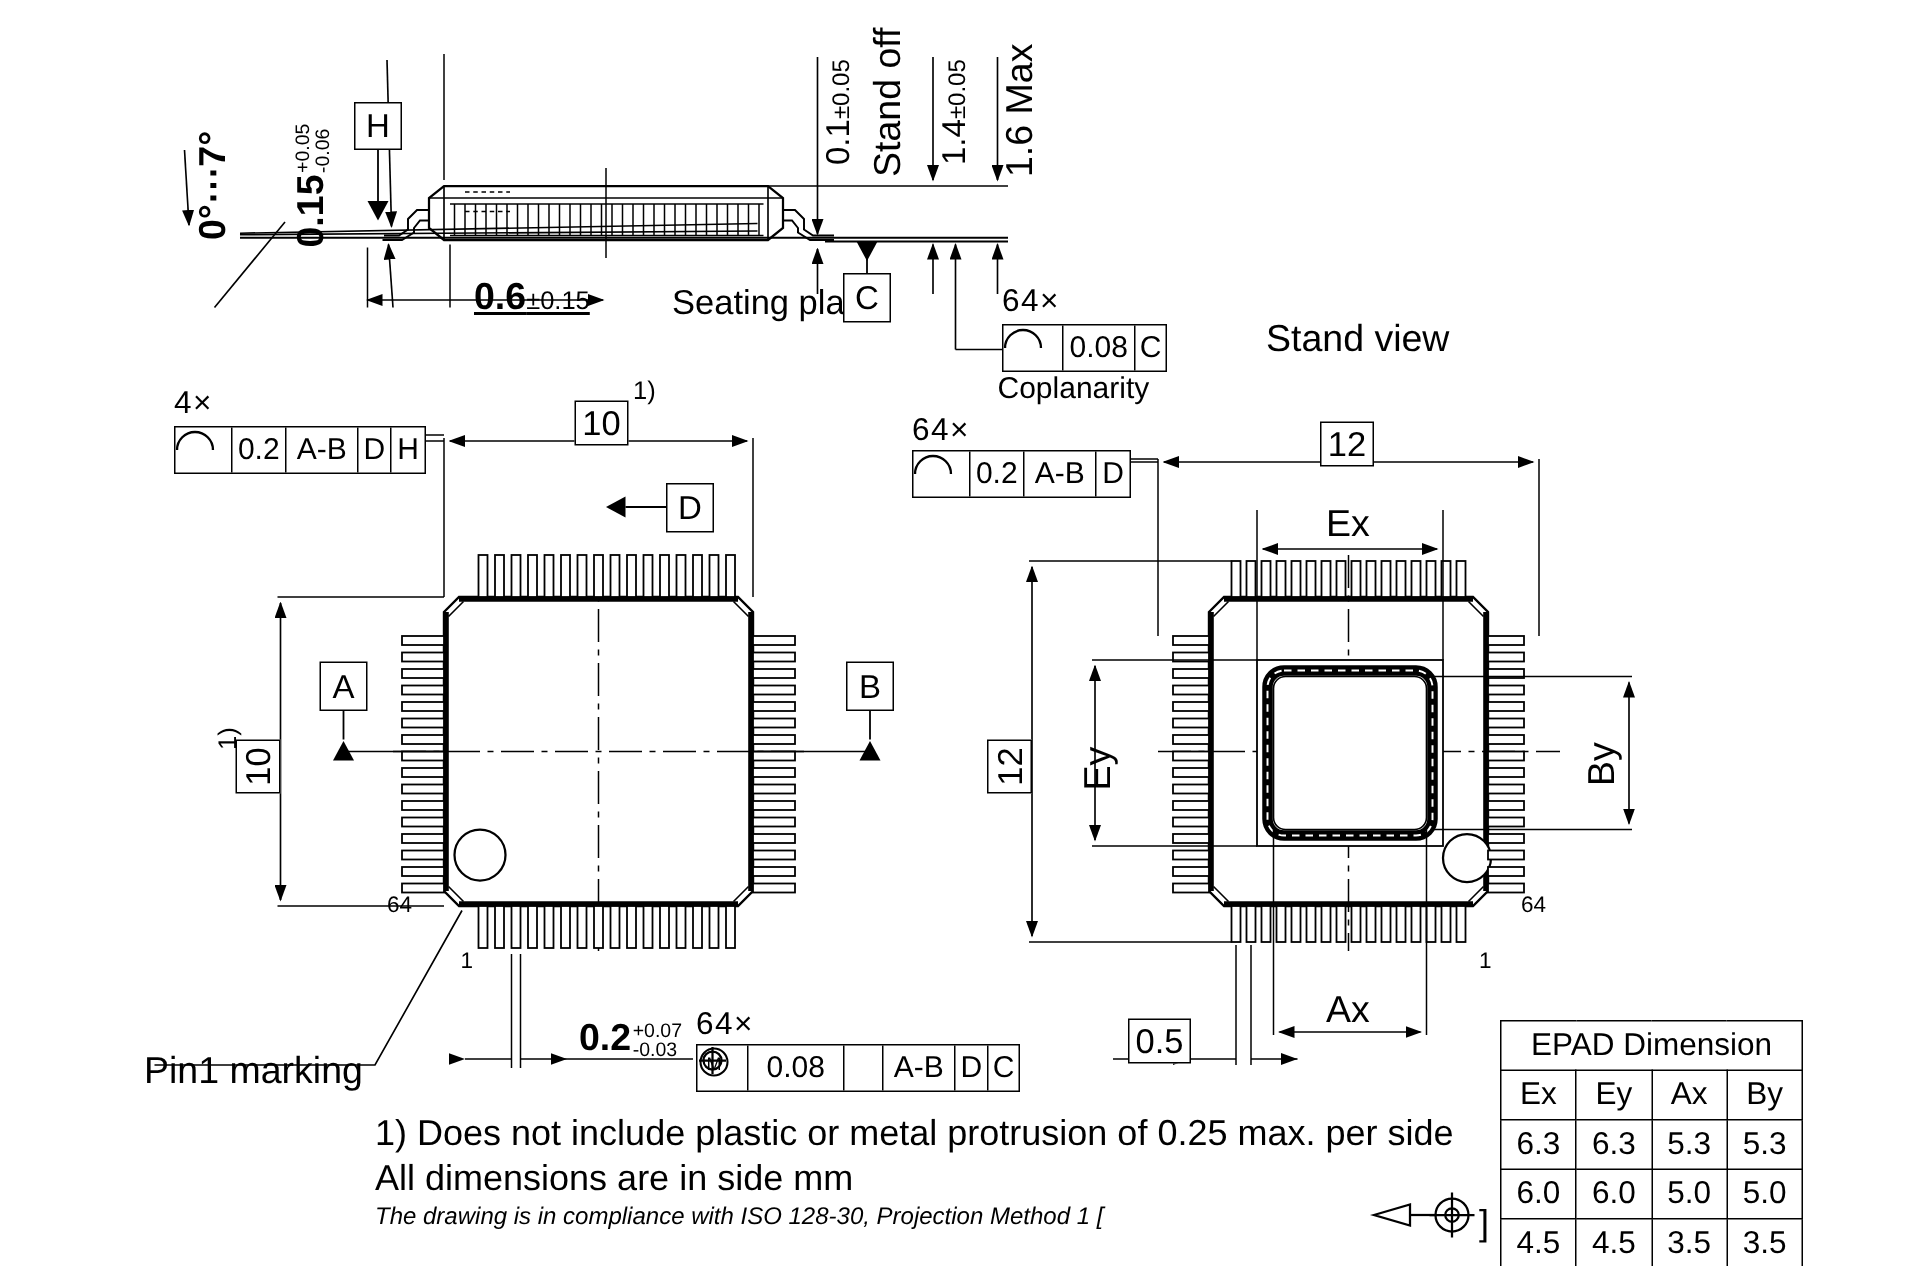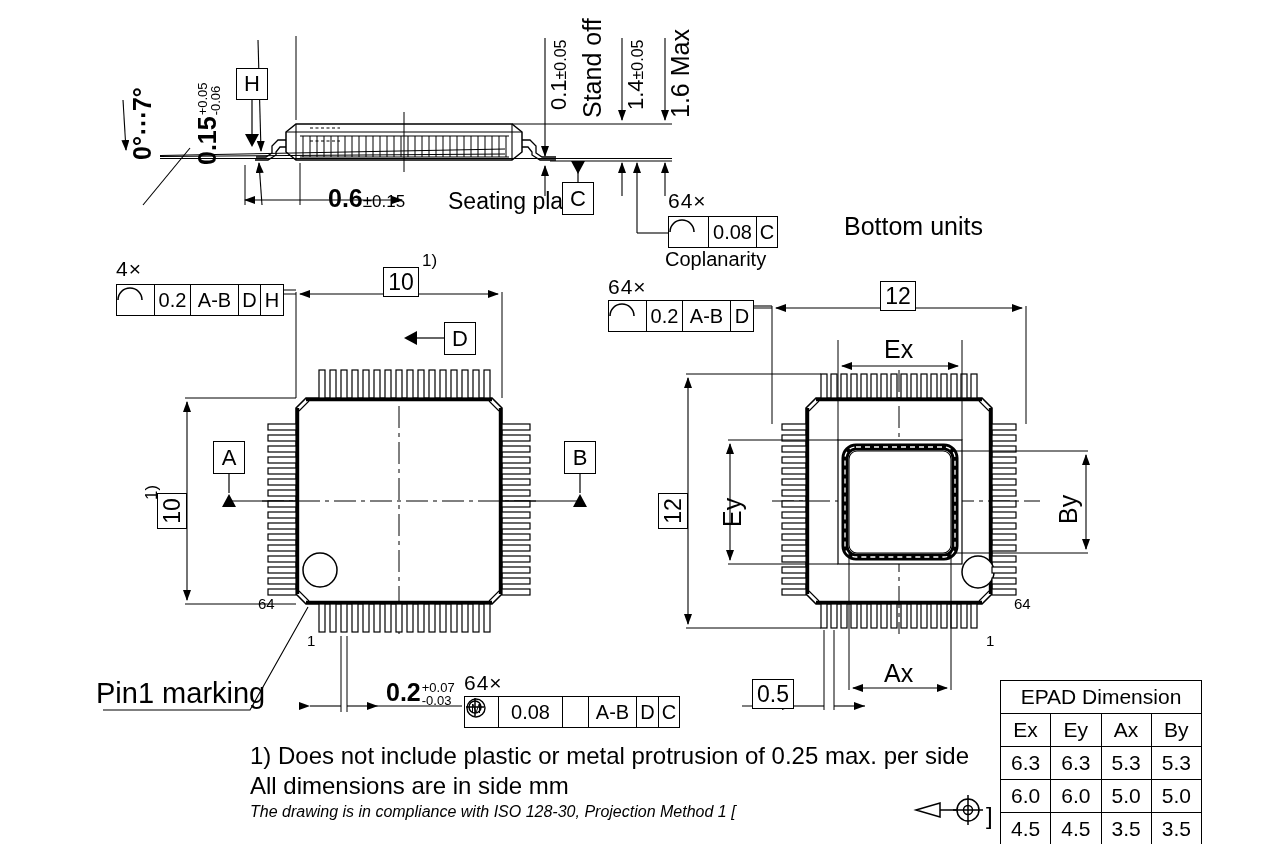--- a/index.html
+++ b/index.html
@@ -448,21 +448,21 @@
 
 <div class="txt rot90" style="left:195px;top:165px;font-size:25px;">
   <span class="b">0.15</span><span class="tolstack">
         <span>+0.05</span>
         <span>-0.06</span>
       </span>
 </div>
 
 <div class="datum" style="left:236px;top:68px;width:32px;height:32px;font-size:22px;">H</div>
 
-<div class="txt" style="left:328px;top:186px;font-size:25px;">
+<div class="txt" style="left:316px;top:186px;font-size:25px;text-decoration:underline;">
   <span class="b">0.6</span><span style="font-size:17px;">±0.15</span>
 </div>
 
 <div class="txt rot90" style="left:548px;top:110px;font-size:22px;">
   <span>0.1</span><span style="font-size:16px;">±0.05</span>
 </div>
 <div class="txt rot90" style="left:580px;top:118px;font-size:25px;">Stand off</div>
 
 <div class="txt rot90" style="left:625px;top:110px;font-size:22px;">
   <span>1.4</span><span style="font-size:16px;">±0.05</span>
@@ -478,21 +478,21 @@
   <div style="width:40px;">
     <svg width="26" height="16" viewBox="0 0 26 16">
           <path d="M1,15 A12,12 0 0 1 25,15" fill="none" stroke="#000" stroke-width="1.6"></path>
         </svg>
   </div>
   <div style="width:48px;">0.08</div>
   <div style="width:20px;">C</div>
 </div>
 <div class="txt" style="left:665px;top:249px;font-size:20px;">Coplanarity</div>
 
-<div class="txt" style="left:844px;top:214px;font-size:25px;">Bottom units</div>
+<div class="txt" style="left:844px;top:214px;font-size:25px;">Stand view</div>
 
 <div class="txt" style="left:116px;top:258px;font-size:21px;letter-spacing:1px;">4×</div>
 <div class="frame" style="left:116px;top:284px;height:30px;font-size:20px;">
   <div style="width:38px;">
     <svg width="26" height="16" viewBox="0 0 26 16">
           <path d="M1,15 A12,12 0 0 1 25,15" fill="none" stroke="#000" stroke-width="1.6"></path>
         </svg>
   </div>
   <div style="width:36px;">0.2</div>
   <div style="width:48px;">A-B</div>
@@ -506,21 +506,21 @@
 <div class="bas rot90" style="left:157px;top:529px;width:36px;height:30px;font-size:23px;">10</div>
 <div class="txt rot90" style="left:143px;top:500px;font-size:17px;">1)</div>
 
 <div class="datum" style="left:213px;top:441px;width:32px;height:33px;font-size:22px;">A</div>
 <div class="datum" style="left:564px;top:441px;width:32px;height:33px;font-size:22px;">B</div>
 <div class="datum" style="left:444px;top:322px;width:32px;height:33px;font-size:22px;">D</div>
 
 <div class="txt" style="left:258px;top:596px;font-size:15px;">64</div>
 <div class="txt" style="left:307px;top:633px;font-size:15px;">1</div>
 
-<div class="txt" style="left:96px;top:679px;font-size:29px;">Pin1 marking</div>
+<div class="txt" style="left:96px;top:702px;font-size:25px;">Pin1 marking</div>
 
 <div class="txt" style="left:386px;top:680px;font-size:25px;">
   <span class="b">0.2</span><span class="tolstack">
         <span>+0.07</span>
         <span>-0.03</span>
       </span>
 </div>
 
 <div class="txt" style="left:464px;top:672px;font-size:21px;letter-spacing:1px;">64×</div>
 <div class="frame" style="left:464px;top:696px;height:30px;font-size:20px;">

